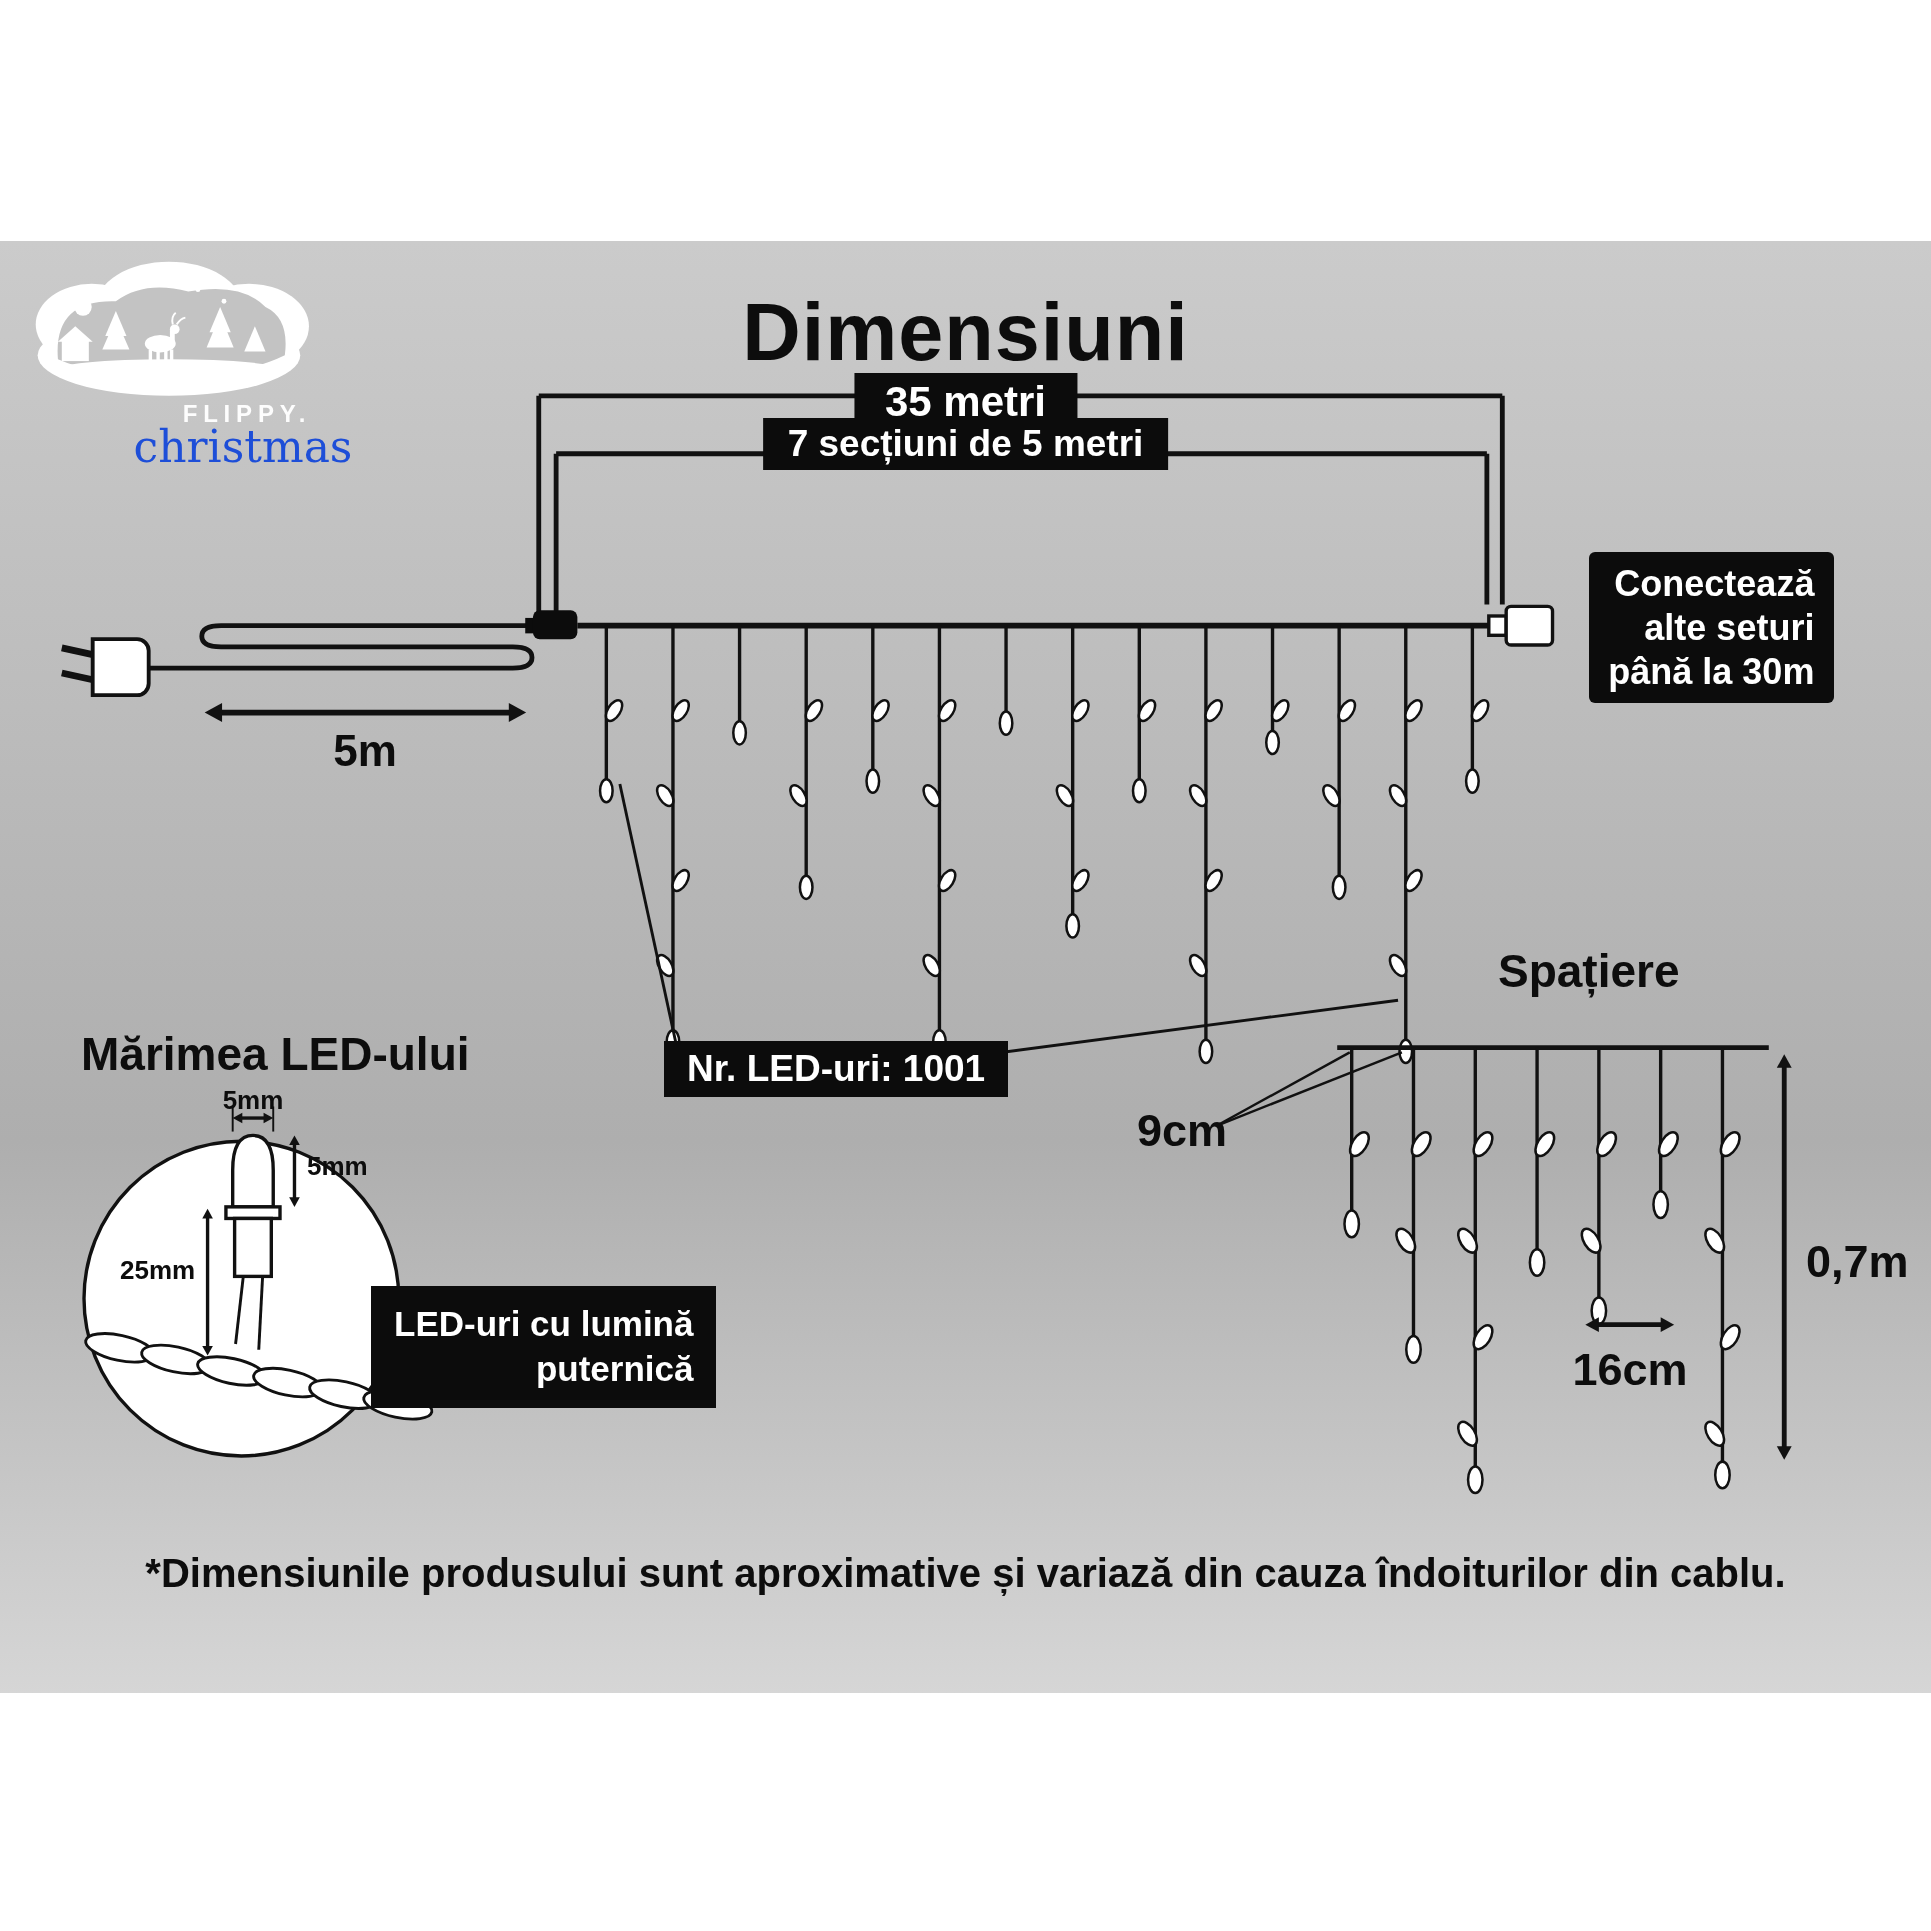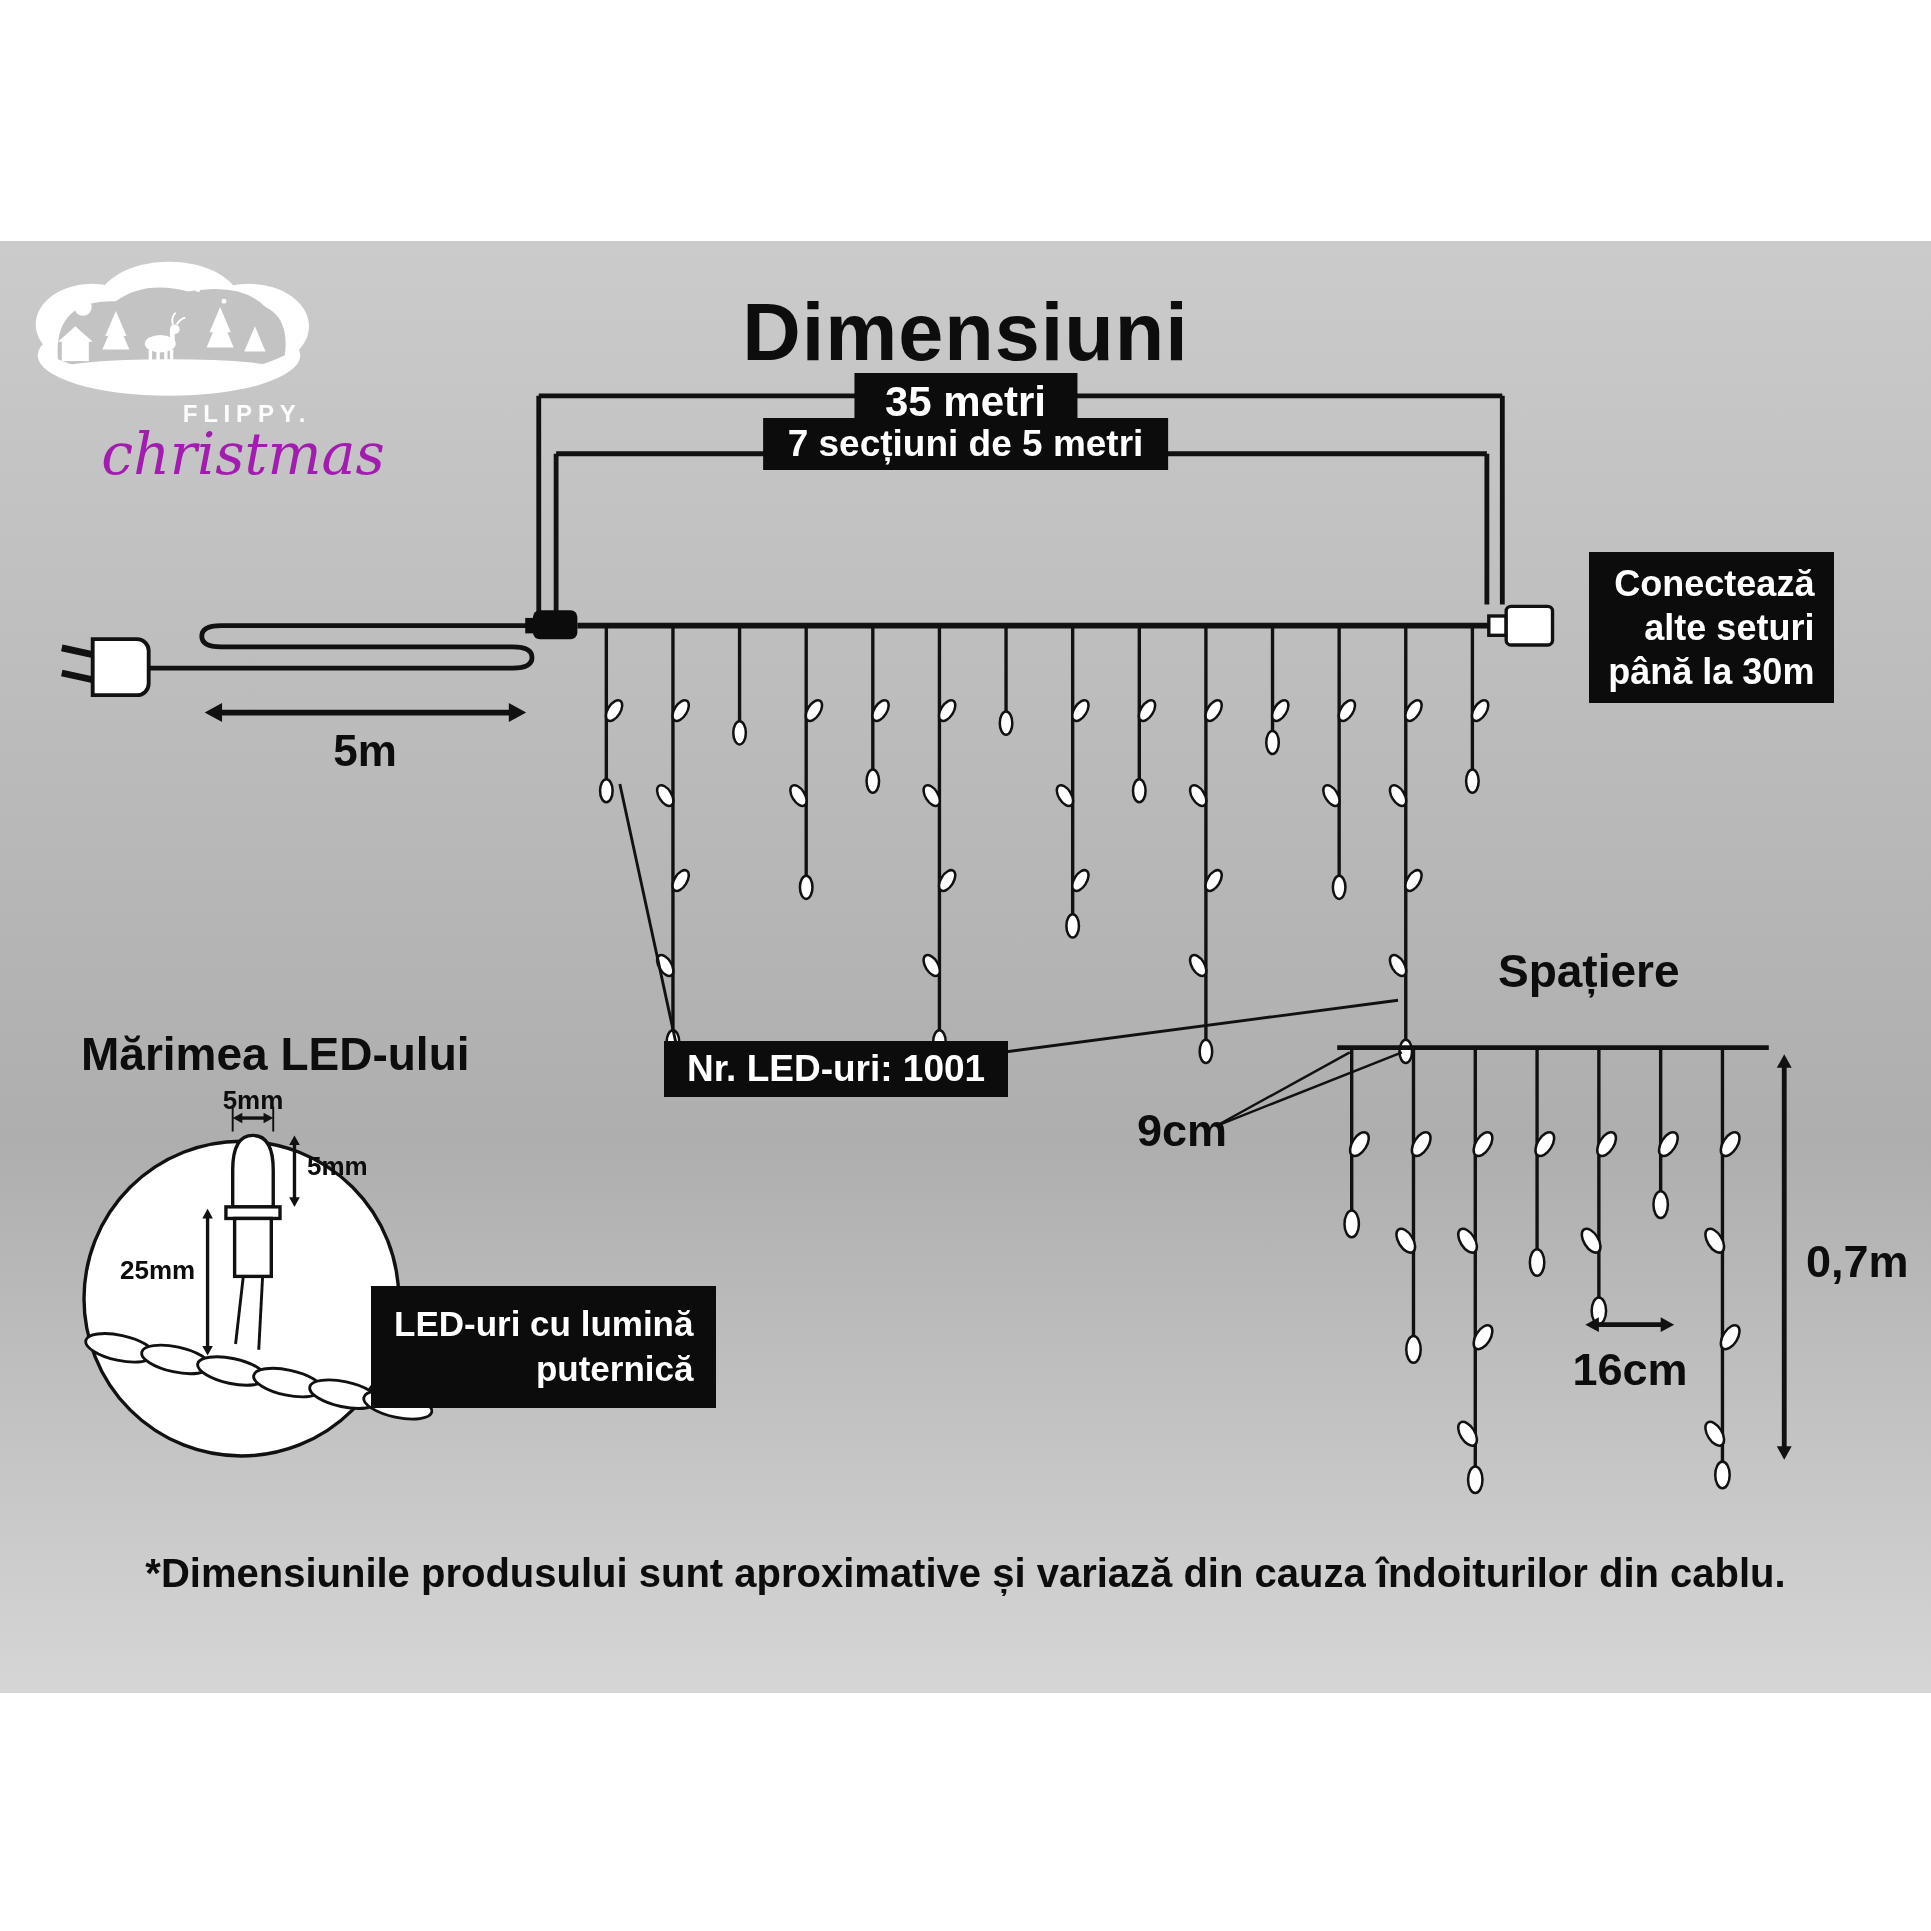--- a/index.html
+++ b/index.html
@@ -9,39 +9,39 @@
   .band{position:absolute;left:0;top:241px;width:100%;height:1452px;
         background:linear-gradient(180deg,#cbcbcb 0%,#bdbdbd 30%,#aeaeae 62%,#d6d6d6 100%);}
   #art{position:absolute;left:0;top:0;}
   .abs{position:absolute;white-space:nowrap;color:#0d0d0d;}
   .cx{left:50%;transform:translateX(-50%);}
   .blackbox{position:absolute;background:#0c0c0c;color:#ffffff;font-weight:700;
             text-align:right;white-space:nowrap;}
   #pageTitle{top:286px;font-size:81px;font-weight:800;letter-spacing:1px;}
   #box35{top:373px;font-size:42px;padding:4.8px 31px;}
   #box7{top:418px;font-size:37px;padding:4.8px 25px;}
-  #boxConnect{left:1589px;top:552px;font-size:36px;line-height:1.22;padding:9.7px 19.3px;}
+  #boxConnect{left:1589px;top:552px;font-size:36px;line-height:1.22;padding:9.7px 19.3px;border-radius:6px;}
   #boxLed{left:664px;top:1041px;font-size:37px;padding:6.8px 23px;}
   #boxNote{left:371px;top:1286px;font-size:35px;line-height:1.28;padding:16px 23px;}
   #lbl5m{left:365px;transform:translateX(-50%);top:726px;font-size:44px;font-weight:700;}
   #lblSpatiere{left:1498px;top:944px;font-size:46px;font-weight:700;}
   #lblMarimea{left:81px;top:1027px;font-size:46px;font-weight:700;}
   .small{font-size:26px;font-weight:700;}
   .mid{font-size:45px;font-weight:700;}
   #lbl5mmW{left:253px;transform:translateX(-50%);top:1085px;}
   #lbl5mmH{left:307px;top:1151px;}
   #lbl25mm{left:120px;top:1255px;}
   #lbl9cm{left:1137px;top:1105px;}
   #lbl16cm{left:1630px;transform:translateX(-50%);top:1344px;}
   #lbl07m{left:1806px;top:1236px;}
   #footnote{top:1551px;font-size:40px;font-weight:700;}
   #logoBrand{left:247px;transform:translateX(-50%);top:400px;font-size:24px;font-weight:700;
              letter-spacing:5.8px;color:#fdfdfd;}
-  #logoScript{left:243px;transform:translateX(-50%);top:421px;font-size:57px;font-style:italic;
-              font-family:"DejaVu Serif",serif;color:#a21caf;}
+  #logoScript{left:243px;transform:translateX(-50%);top:421px;font-size:44px;
+              font-family:"DejaVu Serif",serif;color:#1d4ed8;}
 </style>
 </head>
 <body>
 
 <div id="stage">
 
   <div class="band"></div>
 
   <svg id="art" width="1931" height="1931" viewBox="0 0 2000 2000">
 

